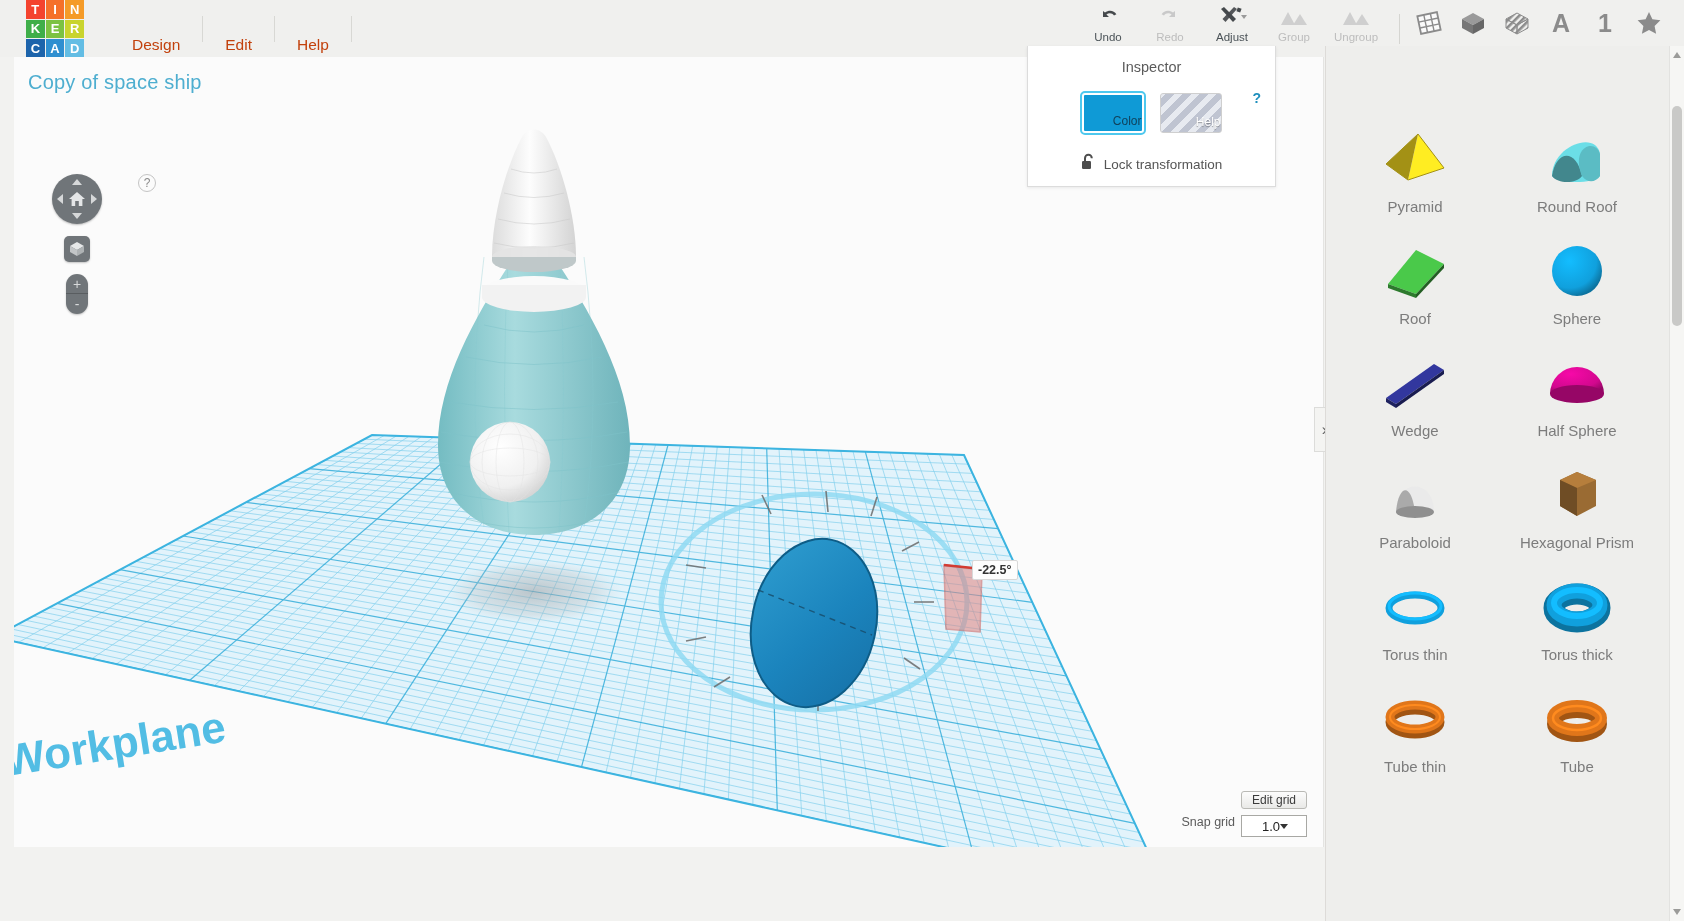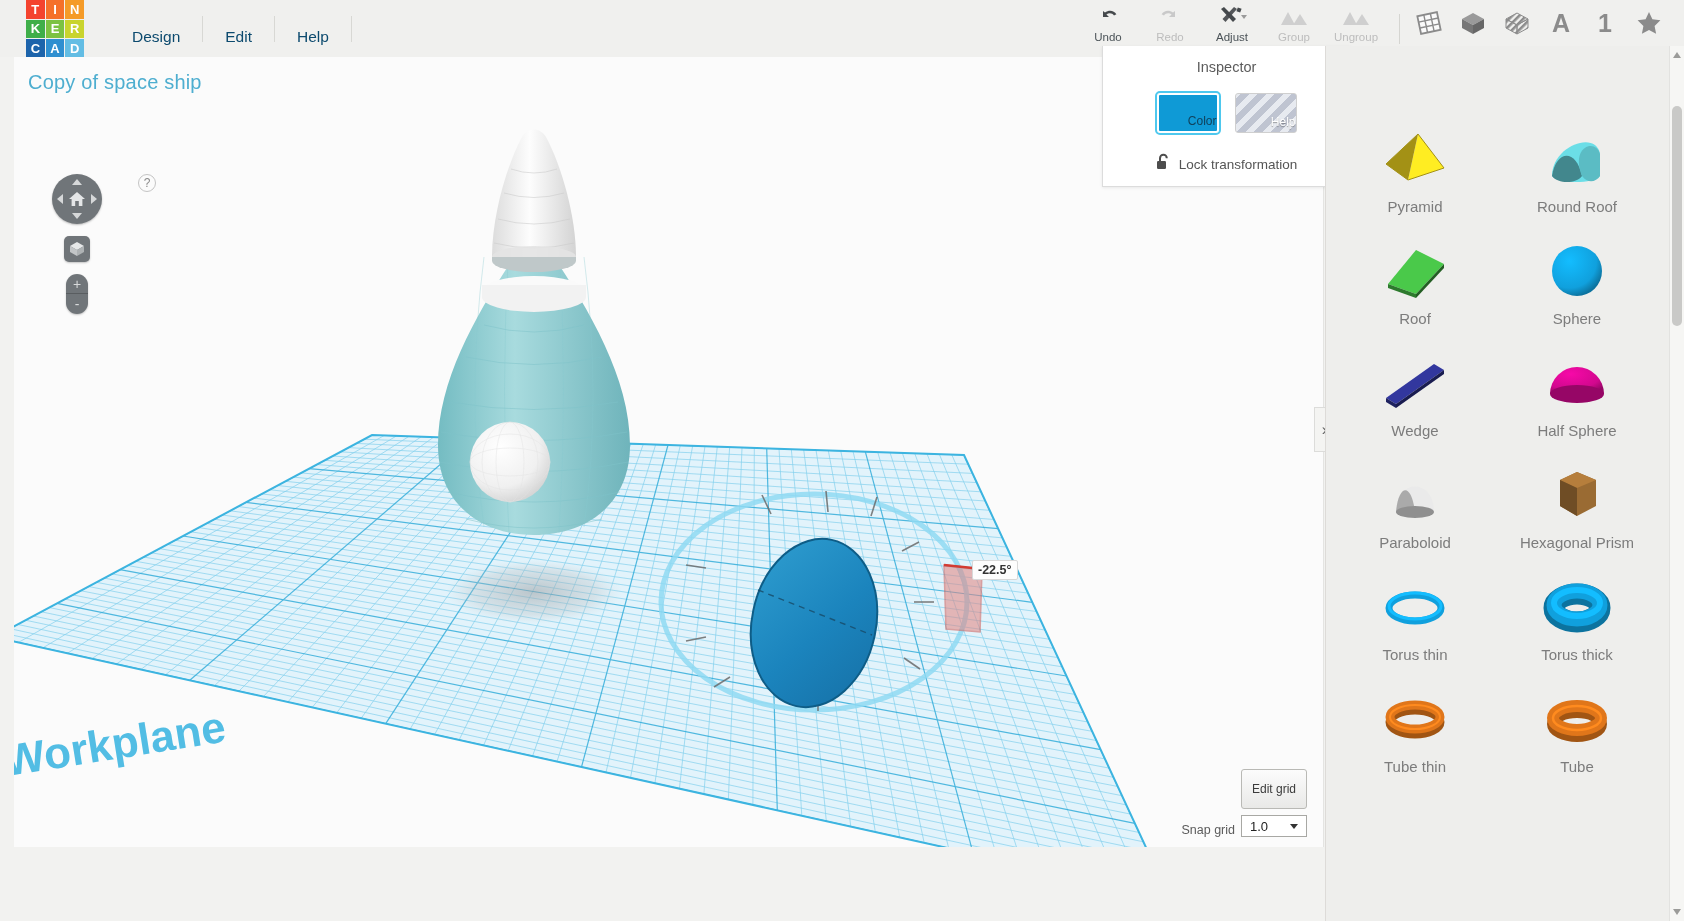--- a/index.html
+++ b/index.html
@@ -25,21 +25,21 @@
     gap: 1px;
   }
   .logo span {
     color: #fff; font-size: 13px; font-weight: bold;
     display: flex; align-items: center; justify-content: center;
     font-family: "Liberation Sans", sans-serif;
     line-height: 1;
   }
   .menus { display: flex; align-items: center; height: 57px; margin-left: 26px; }
   .menu-item {
-    font-size: 15.5px; color: #0c4a6e; padding: 8px 22px; line-height: 57px;
+    font-size: 15.5px; color: #c2410c; padding: 16px 22px; line-height: 57px;
     height: 57px; cursor: default; position: relative;
   }
   .menu-sep { width: 1px; height: 26px; background: #d8d8d4; align-self: center; }
 
   .tools { display: flex; align-items: flex-start; margin-left: auto; height: 57px; }
   .tool {
     width: 62px; height: 50px; display: flex; flex-direction: column;
     align-items: center; justify-content: flex-start; padding-top: 6px;
     cursor: default;
   }
@@ -101,35 +101,35 @@
     position: absolute; left: 958px; top: 503px;
     background: #fdfdfd; border: 1px solid #d8d8d8;
     font-size: 12.5px; font-weight: bold; color: #333;
     padding: 2px 5px; border-radius: 2px;
   }
 
   .grid-controls { position: absolute; right: 16px; bottom: 10px; width: 260px; }
   .edit-grid-btn {
     position: absolute; right: 0; bottom: 28px;
     font-size: 12px; color: #3b3b3b; background: linear-gradient(#fcfcfc,#e9e9e7);
-    border: 1px solid #b9b9b5; border-radius: 3px; padding: 12px 10px;
-  }
-  .snap-row { position: absolute; right: 0; bottom: 0; display: flex; align-items: flex-end; gap: 6px; }
+    border: 1px solid #b9b9b5; border-radius: 3px; padding: 1px 10px;
+  }
+  .snap-row { position: absolute; right: 0; bottom: 0; display: flex; align-items: flex-start; gap: 6px; }
   .snap-label { font-size: 12.5px; color: #5b5b5b; }
   .snap-select {
-    font-size: 13px; padding: 2px 8px; width: 66px; height: 22px;
+    font-size: 13px; padding: 2px 20px; width: 66px; height: 22px;
     border: 1px solid #a8a8a4; background: #fff; color: #222;
     font-family: "Liberation Sans", sans-serif;
     display: flex; align-items: center; justify-content: space-between;
   }
   .caret-dn { width: 0; height: 0; border-left: 4px solid transparent; border-right: 4px solid transparent; border-top: 5px solid #333; }
 
   
   .inspector {
-    position: absolute; left: 1102px; top: 46px; width: 249px; height: 141px;
+    position: absolute; left: 1027px; top: 46px; width: 249px; height: 141px;
     background: #fff; border: 1px solid #dcdcdc; border-top: none;
     box-shadow: 0 1px 3px rgba(0,0,0,.08);
   }
   .insp-title { text-align: center; font-size: 14.5px; color: #5b5b5b; margin-top: 13px; }
   .insp-swatches { display: flex; justify-content: center; gap: 16px; margin-top: 18px; position: relative; }
   .sw { width: 62px; height: 40px; border-radius: 3px; position: relative; }
   .sw .lab { position: absolute; left: 0; right: 0; bottom: 3px; text-align: right; font-size: 12px; }
   .sw.color { background: #0f9ad6; border: 2px solid #fff; outline: 2px solid #4ec8ee; }
   .sw.color .lab { color: #10425c; }
   .sw.hole {

